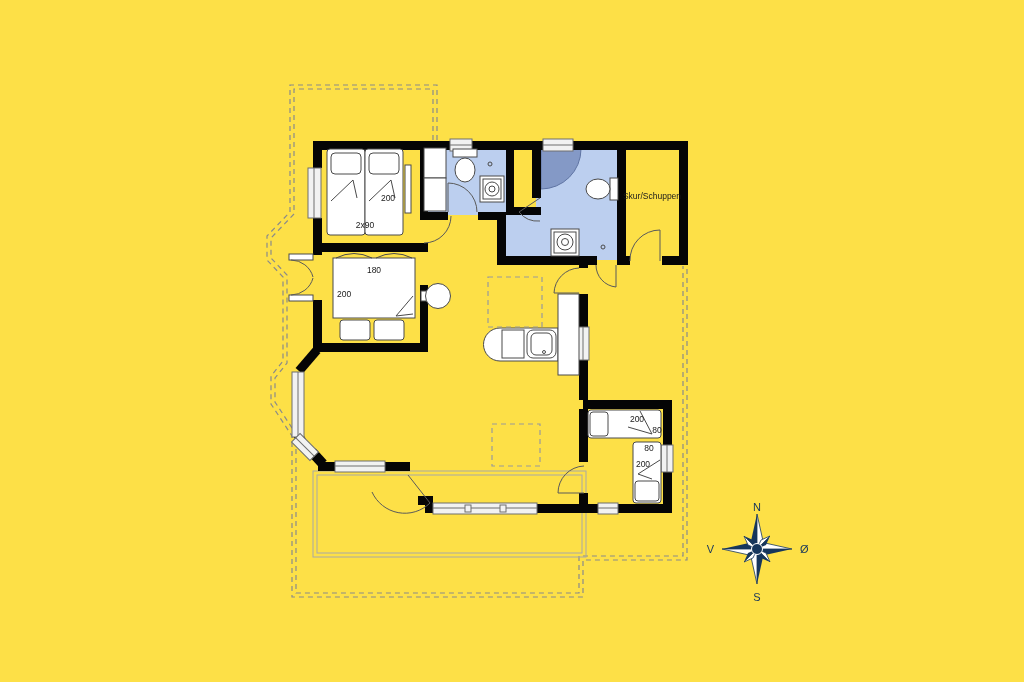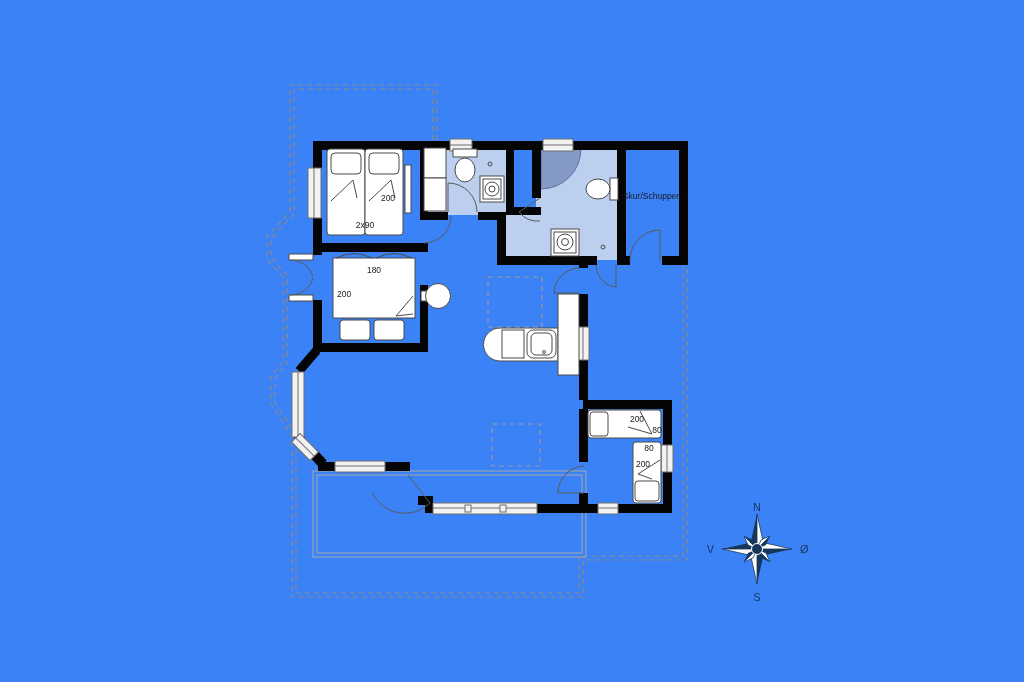--- a/index.html
+++ b/index.html
@@ -1,16 +1,16 @@
 <!DOCTYPE html>
 <html><head>
 <meta charset="utf-8">
 <style>
   html,body{margin:0;padding:0;background:#fff;}
-  .canvas{position:relative;width:1024px;height:682px;background:#3b82f6;overflow:hidden;
+  .canvas{position:relative;width:1024px;height:682px;background:#fde047;overflow:hidden;
           font-family:"Liberation Sans", sans-serif;}
   svg{position:absolute;left:0;top:0;}
   .wall{fill:#050505;}
   .furn{fill:#ffffff;stroke:#4a4a4a;stroke-width:1;}
   .furnline{stroke:#4a4a4a;stroke-width:1;fill:none;}
   .door{stroke:#5a5a5a;stroke-width:1;fill:none;}
   .win{fill:#f2f2f2;stroke:#6f6f6f;stroke-width:1;}
   .winline{stroke:#6f6f6f;stroke-width:1;}
   .dash{fill:none;stroke:#8a8a8a;stroke-width:1.2;stroke-dasharray:5 4;}
   .dashsq{fill:none;stroke:#9a9a9a;stroke-width:1.2;stroke-dasharray:5 4;}

